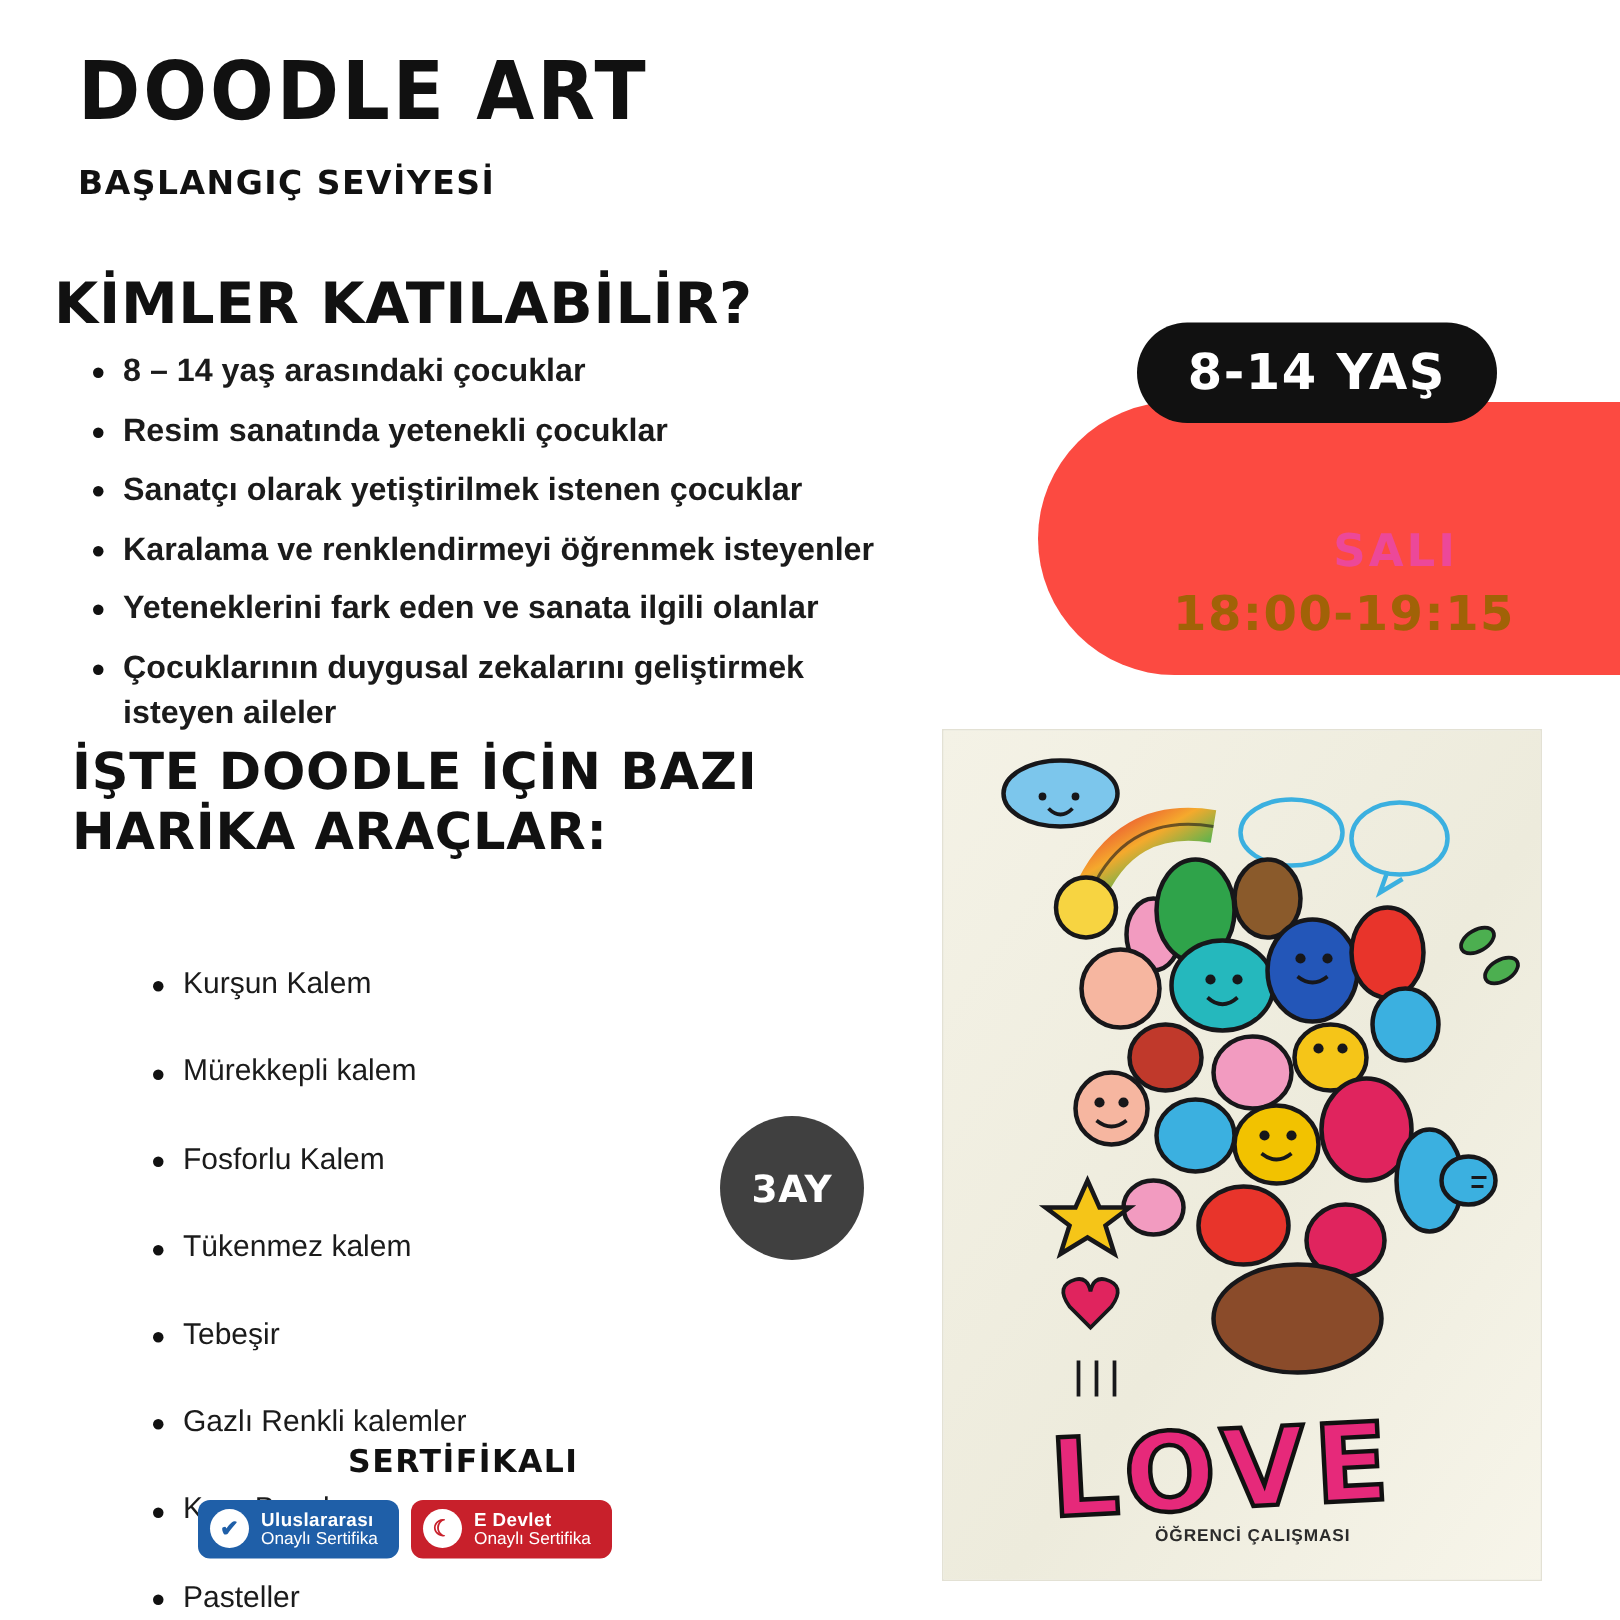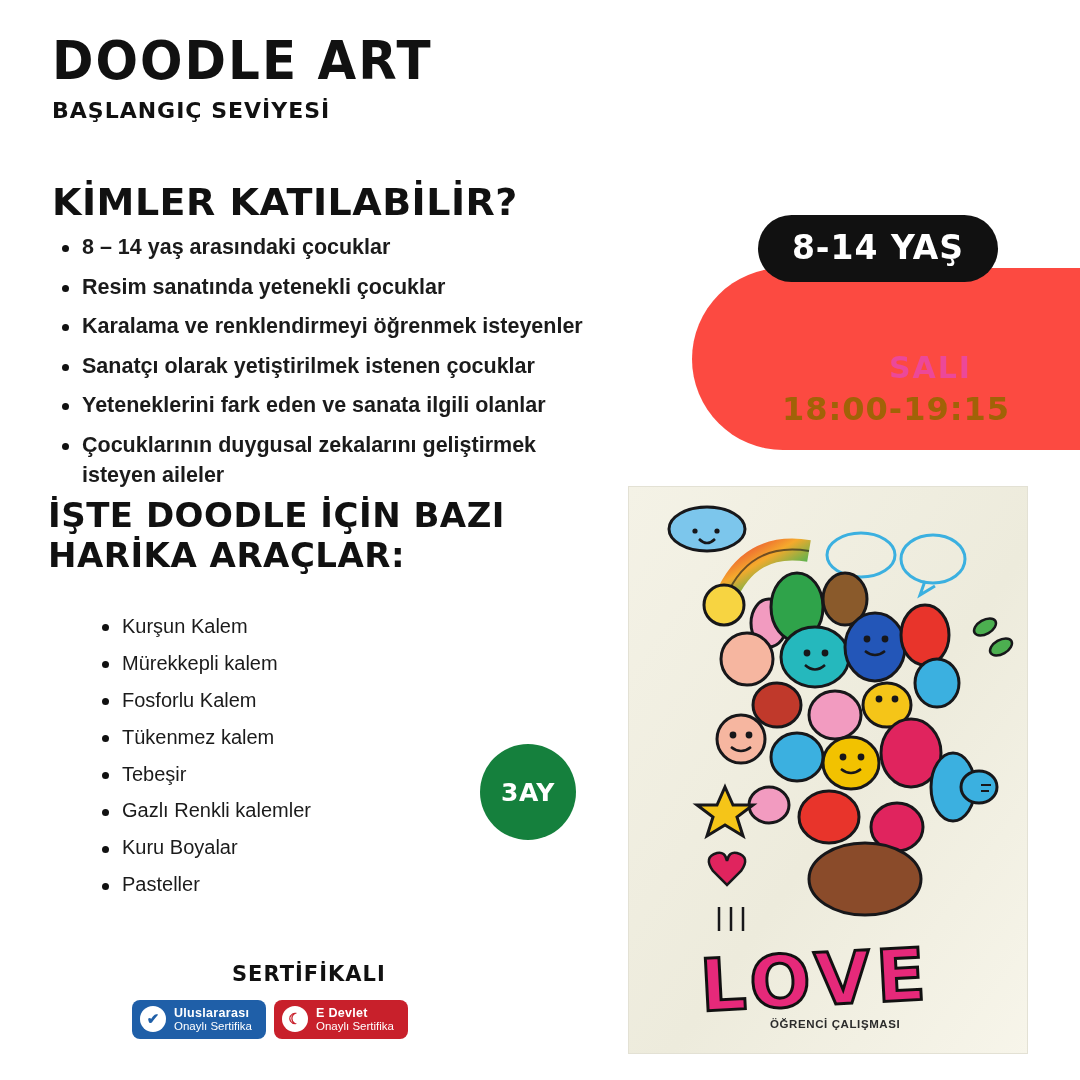--- a/index.html
+++ b/index.html
@@ -28,39 +28,39 @@
     font-family: "DejaVu Sans", sans-serif;
     font-weight: 700;
     font-size: 50px;
     letter-spacing: 2px;
     line-height: 1.0;
     color: #111111;
     transform: scaleY(1.08);
     transform-origin: left top;
   }
   .title-sub {
-    margin-top: 14px;
+    margin-top: 26px;
     font-family: "DejaVu Sans", sans-serif;
     font-weight: 700;
     font-size: 22px;
     letter-spacing: 1px;
     color: #111111;
   }
 
   
   .heading {
     font-family: "DejaVu Sans", sans-serif;
     font-weight: 700;
     color: #111111;
     letter-spacing: 0.5px;
     line-height: 1.18;
   }
   #who-heading {
     position: absolute;
-    left: 52px;
+    left: 36px;
     top: 180px;
     font-size: 38px;
   }
   #tools-heading {
     position: absolute;
     left: 48px;
     top: 495px;
     font-size: 34px;
     width: 520px;
   }
@@ -94,21 +94,21 @@
   #who-list li { margin-bottom: 9px; }
 
   #tools-list {
     position: absolute;
     left: 96px;
     top: 612px;
     width: 420px;
     font-size: 20px;
     color: #1b1b1b;
   }
-  #tools-list li { margin-bottom: 8.5px; }
+  #tools-list li { margin-bottom: 8.5px; margin-top: 30px; }
 
   
   .red-panel {
     position: absolute;
     right: 0;
     top: 268px;
     width: 388px;
     height: 182px;
     background: #fc4a41;
     border-top-left-radius: 92px;
@@ -188,21 +188,21 @@
   }
 
   
   .duration-circle {
     position: absolute;
     left: 480px;
     top: 744px;
     width: 96px;
     height: 96px;
     border-radius: 50%;
-    background: #15803d;
+    background: #404040;
     color: #ffffff;
     display: flex;
     align-items: center;
     justify-content: center;
     font-family: "DejaVu Sans", sans-serif;
     font-weight: 700;
     font-size: 25px;
     letter-spacing: 0.5px;
   }
 
@@ -294,22 +294,22 @@
 
   <div class="header">
     <div class="title-main">DOODLE ART</div>
     <div class="title-sub">BAŞLANGIÇ SEVİYESİ</div>
   </div>
 
   <div class="heading" id="who-heading">KİMLER KATILABİLİR?</div>
   <ul class="bullet-list" id="who-list">
     <li>8 – 14 yaş arasındaki çocuklar</li>
     <li>Resim sanatında yetenekli çocuklar</li>
+    <li>Sanatçı olarak yetiştirilmek istenen çocuklar</li>
     <li>Karalama ve renklendirmeyi öğrenmek isteyenler</li>
-    <li>Sanatçı olarak yetiştirilmek istenen çocuklar</li>
     <li>Yeteneklerini fark eden ve sanata ilgili olanlar</li>
     <li>Çocuklarının duygusal zekalarını geliştirmek isteyen aileler</li>
   </ul>
 
   <div class="heading" id="tools-heading">İŞTE DOODLE İÇİN BAZI HARİKA ARAÇLAR:</div>
   <ul class="bullet-list" id="tools-list">
     <li>Kurşun Kalem</li>
     <li>Mürekkepli kalem</li>
     <li>Fosforlu Kalem</li>
     <li>Tükenmez kalem</li>

